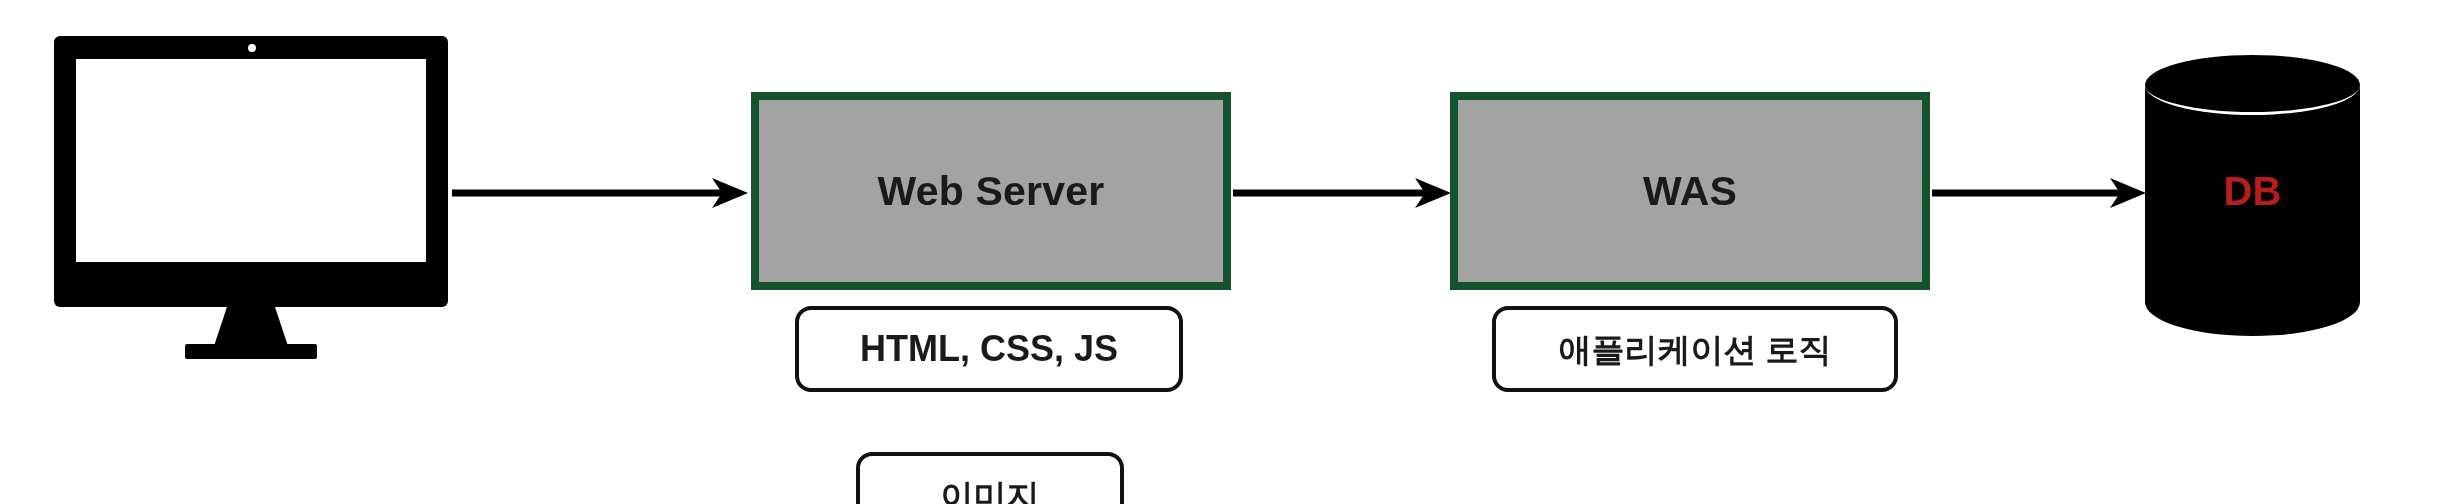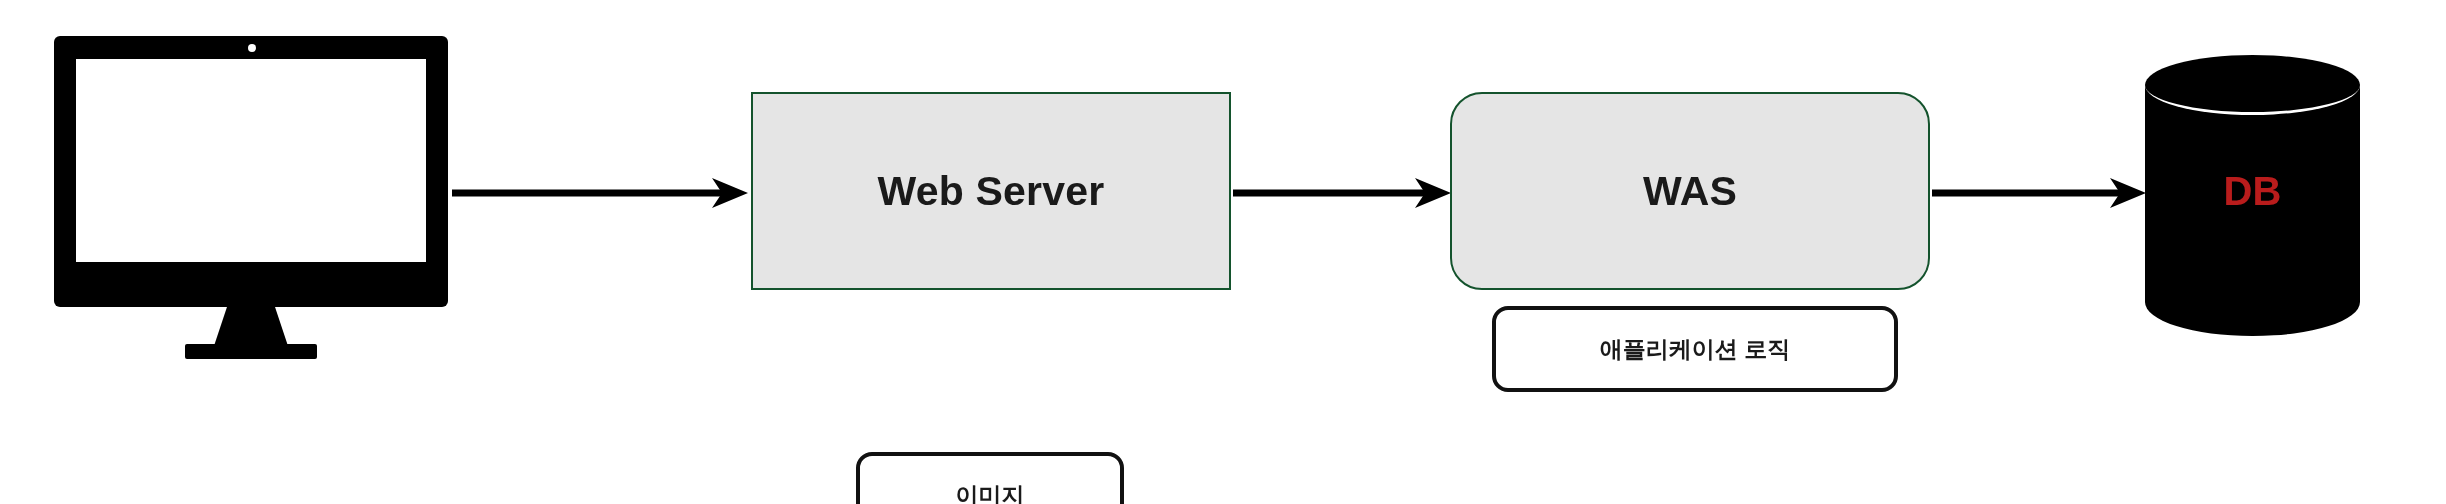--- a/index.html
+++ b/index.html
@@ -68,22 +68,22 @@
   
   .arrow {
     position: absolute;
     height: 34px;
   }
   .arrow svg { display: block; }
 
   
   .box {
     position: absolute;
-    background: #e5e5e5;
-    border: 2px solid #14532d;
+    background: #a3a3a3;
+    border: 8px solid #14532d;
     box-sizing: border-box;
     display: flex;
     align-items: center;
     justify-content: center;
     text-align: right;
   }
   .box-label {
     font-size: 41px;
     font-weight: bold;
     color: #1a1a1a;
@@ -103,21 +103,21 @@
     justify-content: center;
   }
   .tag-label {
     font-size: 36px;
     font-weight: bold;
     color: #1a1a1a;
     line-height: 1;
     white-space: nowrap;
   }
   .tag-label.kr {
-    font-size: 23px;
+    font-size: 33px;
   }
 
   
   .db {
     position: absolute;
     left: 2145px;
     top: 55px;
     width: 215px;
     height: 281px;
   }
@@ -169,32 +169,35 @@
     <svg width="300" height="34" viewBox="0 0 300 34">
       <line x1="2" y1="17" x2="276" y2="17" stroke="#000000" stroke-width="7"></line>
       <polygon points="262,2 298,17 262,32 272,17" fill="#000000"></polygon>
     </svg>
   </div>
 
   <div class="box" style="left:751px; top:92px; width:480px; height:198px;">
     <span class="box-label">Web Server</span>
   </div>
 
+  <div class="tag" style="left:795px; top:306px; width:388px; height:86px;">
+    <span class="tag-label">HTML, CSS, JS</span>
+  </div>
   <div class="tag" style="left:856px; top:404px; width:268px; height:86px;margin-top:48px;">
     <span class="tag-label kr">이미지</span>
   </div>
 
   <div class="arrow" style="left:1231px; top:176px; width:222px;">
     <svg width="222" height="34" viewBox="0 0 222 34">
       <line x1="2" y1="17" x2="198" y2="17" stroke="#000000" stroke-width="7"></line>
       <polygon points="184,2 220,17 184,32 194,17" fill="#000000"></polygon>
     </svg>
   </div>
 
-  <div class="box" style="left:1450px; top:92px; width:480px; height:198px;border-radius:32px;">
+  <div class="box" style="left:1450px; top:92px; width:480px; height:198px;">
     <span class="box-label">WAS</span>
   </div>
 
   <div class="tag" style="left:1492px; top:306px; width:406px; height:86px;">
     <span class="tag-label kr">애플리케이션 로직</span>
   </div>
 
   <div class="arrow" style="left:1930px; top:176px; width:218px;">
     <svg width="218" height="34" viewBox="0 0 218 34">
       <line x1="2" y1="17" x2="194" y2="17" stroke="#000000" stroke-width="7"></line>

